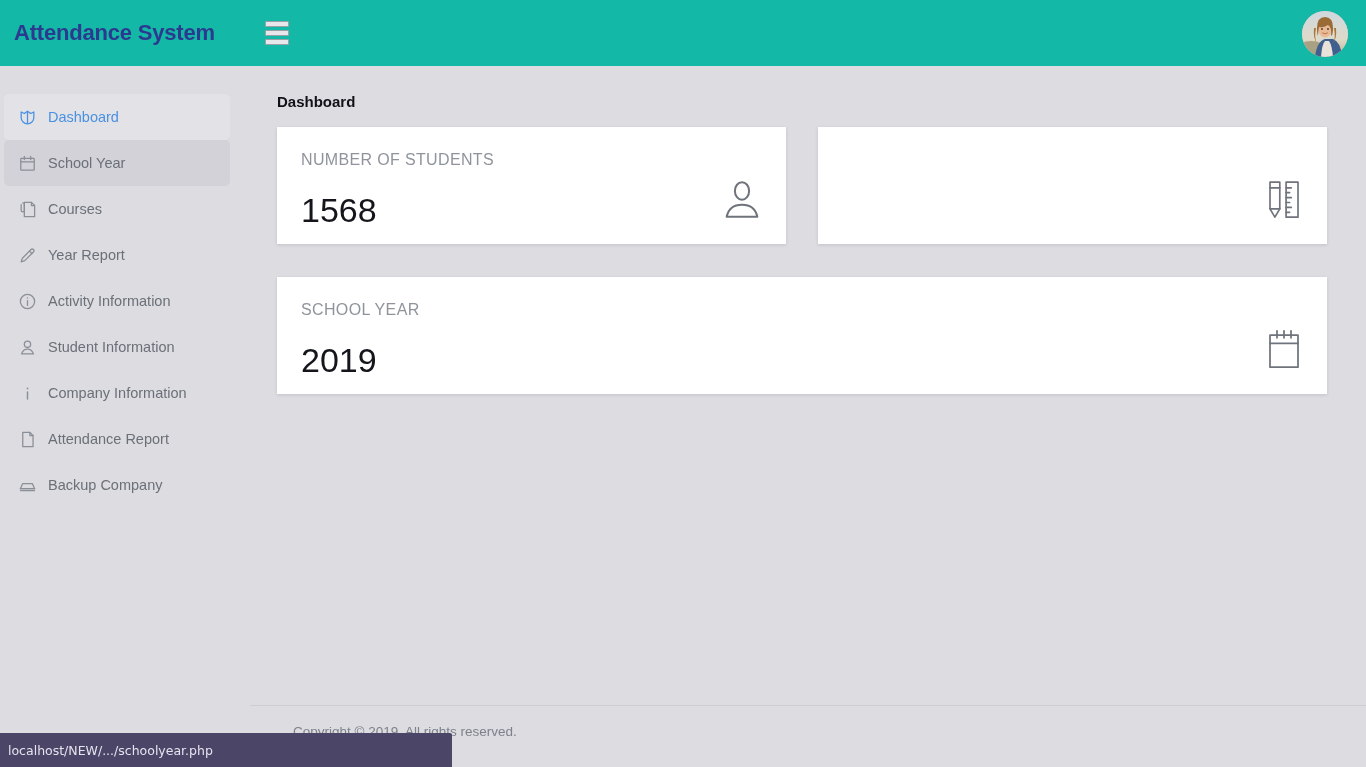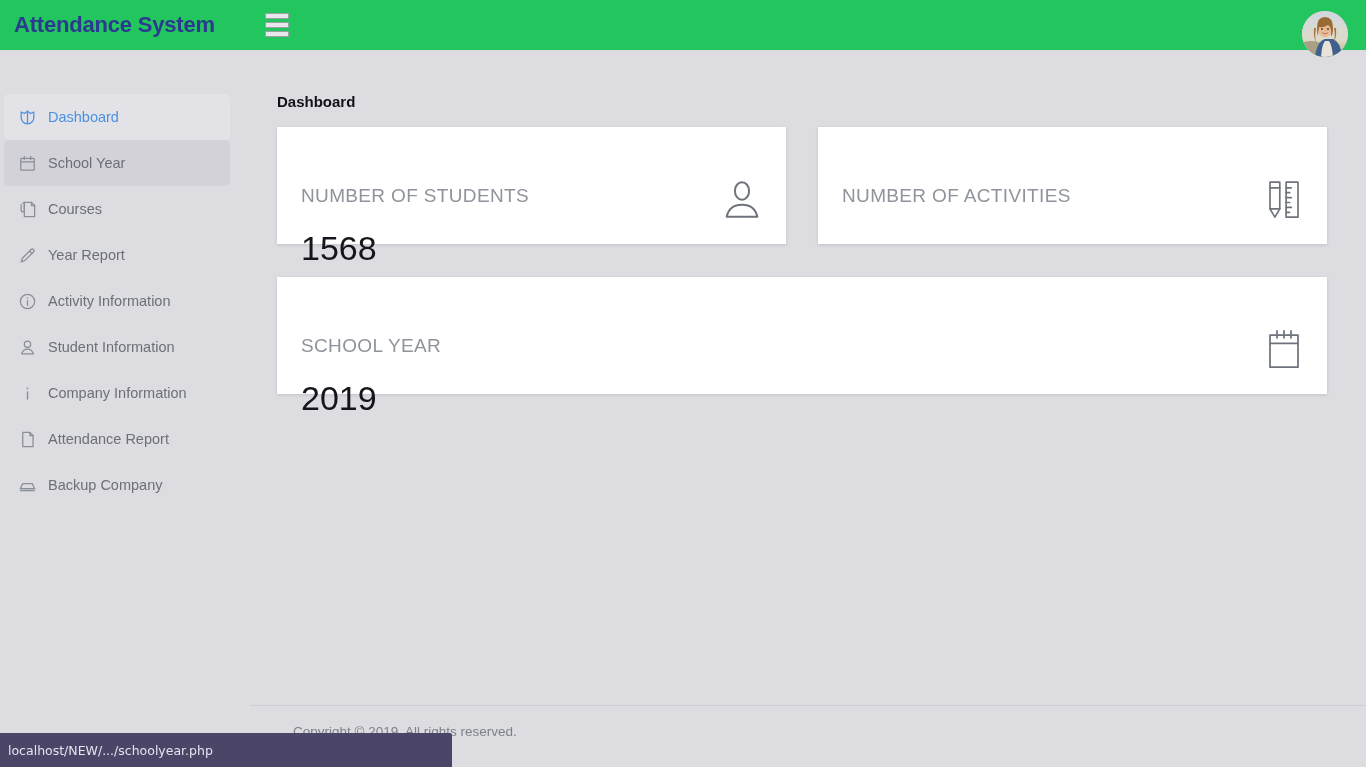--- a/index.html
+++ b/index.html
@@ -7,22 +7,22 @@
     width: 1366px; height: 767px;
     font-family: "Liberation Sans", sans-serif;
     background: #dcdce1;
     overflow: hidden;
   }
   .app { position: relative; width: 1366px; height: 767px; }
 
   
   .header {
     position: absolute; top: 0; left: 0;
-    width: 1366px; height: 50px;
-    background: #22c55e;
+    width: 1366px; height: 66px;
+    background: #14b8a6;
     display: flex; align-items: center;
     z-index: 10;
   }
   .brand {
     margin-left: 14px;
     font-size: 22px; font-weight: bold;
     color: #2b3a8f;
     letter-spacing: -0.2px;
     white-space: nowrap;
   }
@@ -97,24 +97,23 @@
   .card {
     background: #ffffff;
     box-shadow: 0 1px 3px rgba(60,60,90,0.16);
     position: relative;
     padding: 24px 24px 0 24px;
     height: 117px;
   }
   .card.half { width: 509px; }
   .card.full { width: 1050px; }
   .card-label {
-    font-size: 19px; color: #8f949c;
+    font-size: 16px; color: #8f949c;
     letter-spacing: 0.35px;
     text-transform: uppercase;
-    margin-top: 34px;
   }
   .card-value {
     margin-top: 24px;
     font-size: 34px; color: #14161c; font-weight: normal;
     line-height: 1;
   }
   .card-icon {
     position: absolute; right: 24px; bottom: 24px;
     color: #6f747c;
   }
@@ -292,21 +291,20 @@
         <div class="card-value">1568</div>
         <div class="card-icon">
           <svg width="40" height="42" viewBox="0 0 24 26" fill="none" stroke="currentColor" stroke-width="1.25" stroke-linecap="round" stroke-linejoin="round">
             <ellipse cx="12" cy="8" rx="4.4" ry="5.4"></ellipse>
             <path d="M2.5 24 q1.6-7.5 9.5-7.5 q7.9 0 9.5 7.5 z"></path>
           </svg>
         </div>
       </div>
 
       <div class="card half">
-        <div class="card-label">NUMBER OF ACTIVITIES</div>
         <div class="card-icon">
           <svg width="38" height="42" viewBox="0 0 26 30" fill="none" stroke="currentColor" stroke-width="1.2" stroke-linecap="round" stroke-linejoin="round">
             <path d="M3 3 H10 V22 L6.5 28 L3 22 Z"></path>
             <line x1="3" y1="7" x2="10" y2="7"></line>
             <line x1="3" y1="22" x2="10" y2="22"></line>
             <rect x="14.5" y="3" width="8.5" height="25"></rect>
             <line x1="14.5" y1="7" x2="18.2" y2="7"></line>
             <line x1="14.5" y1="10.5" x2="17" y2="10.5"></line>
             <line x1="14.5" y1="14" x2="18.2" y2="14"></line>
             <line x1="14.5" y1="17.5" x2="17" y2="17.5"></line>

